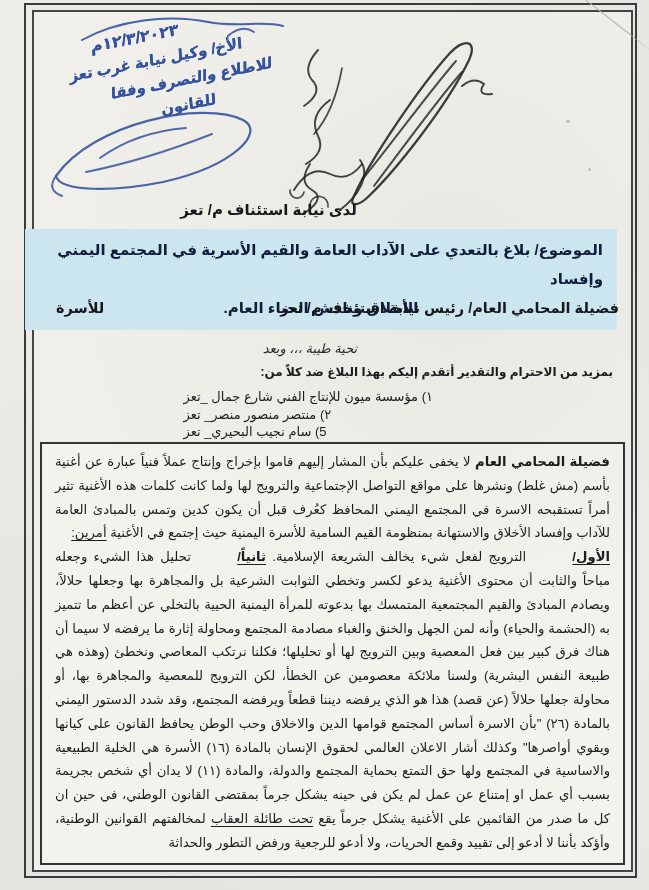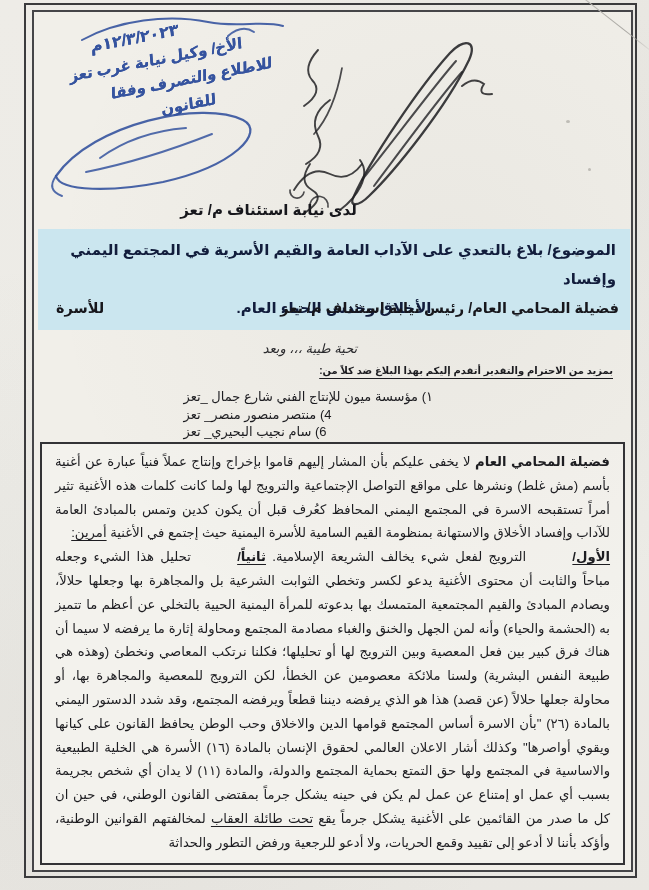--- a/index.html
+++ b/index.html
@@ -49,41 +49,41 @@
     position:absolute; left:290px; top:24px; width:180px; z-index:3;
     text-align:center; font-size:11.5px; font-weight:700; color:#2a2a2e;
   }
 
   
   .court-title{
     position:absolute; left:24px; top:201px; width:489px; z-index:2;
     text-align:center; font-size:15px; font-weight:700; color:#17171c;
   }
   .subject{
-    position:absolute; left:38px; top:229px; width:592px; z-index:1;
+    position:absolute; left:25px; top:229px; width:592px; z-index:1;
     background:#cbe6ef; padding:6px 14px 8px 14px; box-sizing:border-box;
     font-weight:700; font-size:15px; line-height:29px; color:#121d3c;
   }
   .subject .l1{text-align:right;}
   .subject .l2{text-align:center;}
   .addressee-row{
     position:absolute; left:40px; top:300px; width:585px; z-index:1;
     display:flex; justify-content:space-between; align-items:baseline;
     font-weight:700; font-size:14.5px; color:#17171c;
     padding:0 6px 0 16px; box-sizing:border-box;
   }
   .greeting{
     position:absolute; left:24px; top:341px; width:572px;
     text-align:center; font-size:13px; font-style:italic; color:#2b2b2e;
     letter-spacing:.5px;
   }
   .intro-line{
     position:absolute; right:36px; top:365px; width:580px;
-    text-align:right; font-weight:700; font-size:10px; color:#1c1c20;
-    text-decoration:underline; text-underline-offset:4px;
+    text-align:right; font-weight:700; font-size:12px; color:#1c1c20;
+    text-underline-offset:4px;
   }
   .defendants{
     position:absolute; right:216px; top:388px;
     text-align:left; font-size:13px; line-height:17.5px; color:#1c1c20;
   }
   .body-box{
     position:absolute; left:40px; top:442px; width:585px; max-height:426px;
     border:2px solid #333336; box-sizing:border-box;
     padding:6px 13px 8px 13px; overflow:hidden;
     font-size:13.2px; line-height:23.8px; text-align:justify; color:#1d1d21;
@@ -160,22 +160,22 @@
     <span>فضيلة المحامي العام/ رئيس نيابة استئناف م/ تعز</span>
     <span>للأسرة</span>
   </div>
 
   <div class="greeting">تحية طيبة ،،، وبعد</div>
 
   <div class="intro-line">بمزيد من الاحترام والتقدير أتقدم إليكم بهذا البلاغ ضد كلاً من:</div>
 
   <div class="defendants">
     <div>١) مؤسسة ميون للإنتاج الفني شارع جمال _تعز</div>
-    <div>4) منتصر منصور منصر_ تعز</div>
-    <div>6) سام نجيب البحيري_ تعز</div>
+    <div>٢) منتصر منصور منصر_ تعز</div>
+    <div>5) سام نجيب البحيري_ تعز</div>
   </div>
 
   <div class="body-box">
     <p><span class="b">فضيلة المحامي العام</span><span> لا يخفى عليكم بأن المشار إليهم قاموا بإخراج وإنتاج عملاً فنياً عبارة عن أغنية بأسم (مش غلط) ونشرها على مواقع التواصل الإجتماعية والترويج لها ولما كانت كلمات هذه الأغنية تثير أمراً تستقبحه الاسرة في المجتمع اليمني المحافظ كعُرف قبل أن يكون كدين وتمس بالمبادئ العامة للآداب وإفساد الأخلاق والاستهانة بمنظومة القيم السامية للأسرة اليمنية حيث إجتمع في الأغنية </span><span class="u">أمرين:</span></p>
     <p><span class="bu">الأول/</span><span> الترويج لفعل شيء يخالف الشريعة الإسلامية. </span><span class="bu">ثانياً/</span><span> تحليل هذا الشيء وجعله مباحاً والثابت أن محتوى الأغنية يدعو لكسر وتخطي الثوابت الشرعية بل والمجاهرة بها وجعلها حلالاً، ويصادم المبادئ والقيم المجتمعية المتمسك بها بدعوته للمرأة اليمنية الحيية بالتخلي عن أعظم ما تتميز به (الحشمة والحياء) وأنه لمن الجهل والخنق والغباء مصادمة المجتمع ومحاولة إثارة ما يرفضه لا سيما أن هناك فرق كبير بين فعل المعصية وبين الترويج لها أو تحليلها؛ فكلنا نرتكب المعاصي ونخطئ (وهذه هي طبيعة النفس البشرية) ولسنا ملائكة معصومين عن الخطأ، لكن الترويج للمعصية والمجاهرة بها، أو محاولة جعلها حلالاً (عن قصد) هذا هو الذي يرفضه ديننا قطعاً ويرفضه المجتمع، وقد شدد الدستور اليمني بالمادة (٢٦) "بأن الاسرة أساس المجتمع قوامها الدين والاخلاق وحب الوطن يحافظ القانون على كيانها ويقوي أواصرها" وكذلك أشار الاعلان العالمي لحقوق الإنسان بالمادة (١٦) الأسرة هي الخلية الطبيعية والاساسية في المجتمع ولها حق التمتع بحماية المجتمع والدولة، والمادة (١١) لا يدان أي شخص بجريمة بسبب أي عمل او إمتناع عن عمل لم يكن في حينه يشكل جرماً بمقتضى القانون الوطني، في حين ان كل ما صدر من القائمين على الأغنية يشكل جرماً يقع </span><span class="u">تحت طائلة العقاب</span><span> لمخالفتهم القوانين الوطنية، وأؤكد بأننا لا أدعو إلى تقييد وقمع الحريات، ولا أدعو للرجعية ورفض التطور والحداثة</span></p>
   </div>
 
 </div>
 
 </body></html>

